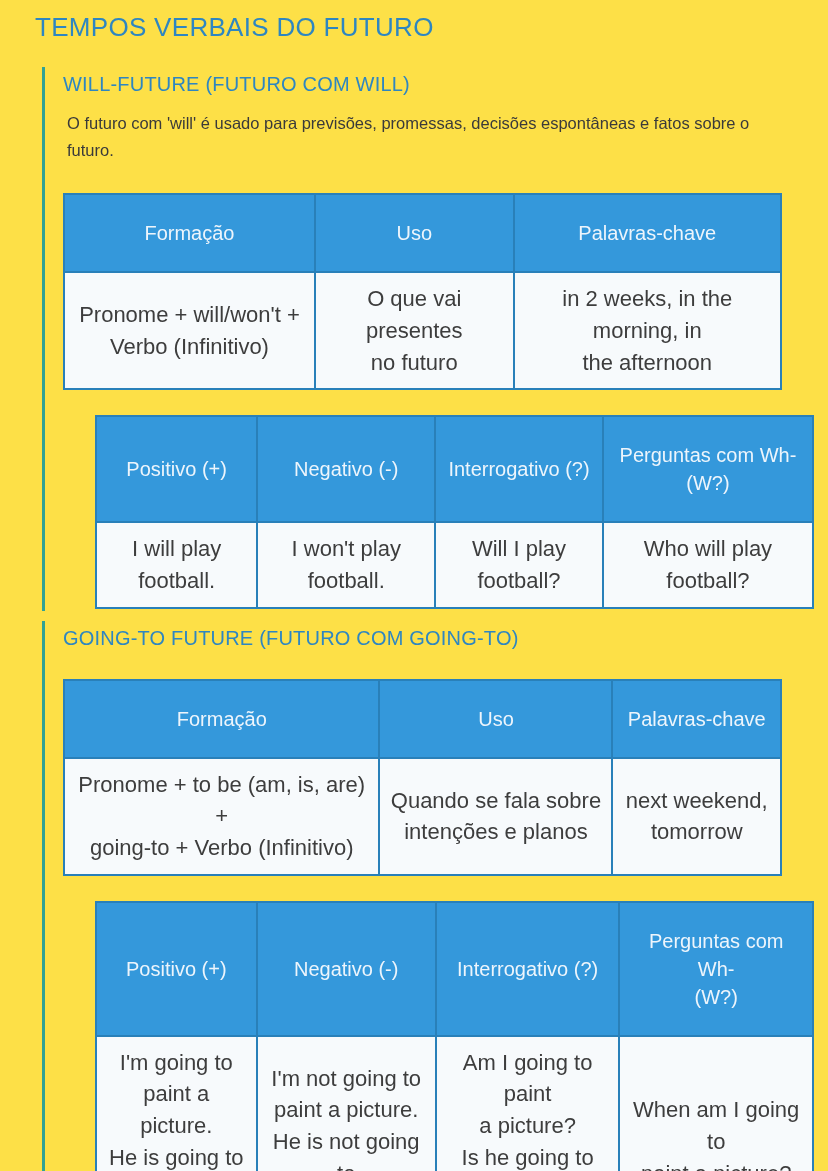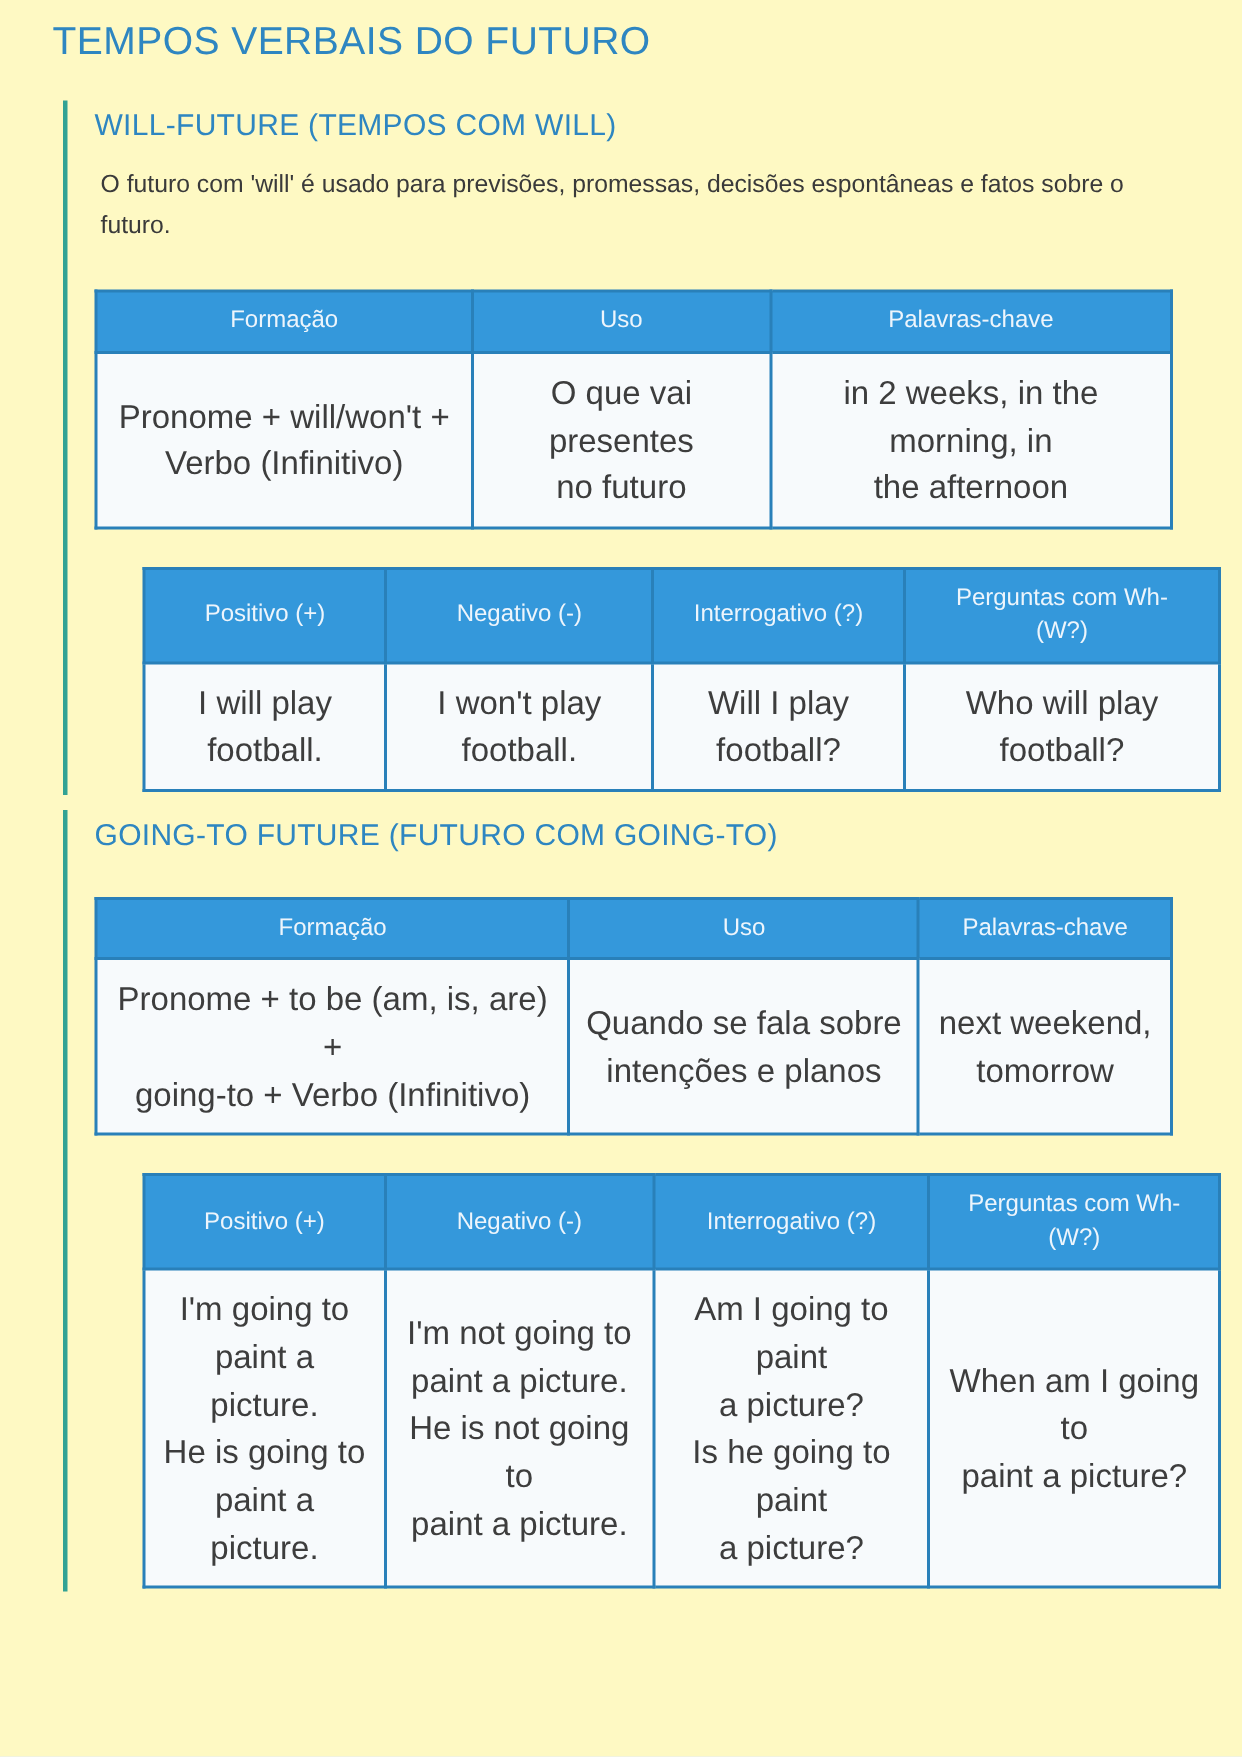--- a/index.html
+++ b/index.html
@@ -5,21 +5,21 @@
   html, body {
     margin: 0;
     padding: 0;
     background: #e8eef6;
     font-family: "Liberation Sans", sans-serif;
   }
   .page {
     position: relative;
     width: 828px;
     height: 1171px;
-    background: #fef9c3;
+    background: #fde047;
     box-sizing: border-box;
     padding: 12px 49px 0 35px;
     overflow: hidden;
   }
   .page-title {
     color: #2e86c1;
     font-size: 26px;
     font-weight: 500;
     letter-spacing: 0.3px;
     margin: 0 0 24px 0;
@@ -51,23 +51,23 @@
     margin-top: 29px;
   }
   table.second {
     margin-top: 25px;
     margin-left: 32px;
   }
   th {
     background: #3498db;
     color: #edf5fc;
     font-weight: normal;
-    font-size: 16px;
+    font-size: 20px;
     line-height: 1.4;
-    padding: 8px 8px;
+    padding: 24px 8px;
     border: 2px solid #2980b9;
     text-align: center;
     white-space: pre-line;
   }
   td {
     background: #f7fafc;
     color: #3d3d3d;
     font-size: 22px;
     line-height: 1.44;
     padding: 10px 8px;
@@ -93,21 +93,21 @@
   .t-goingto-ex col:nth-child(4){width:27%}
 </style>
 </head>
 <body>
 
 <div class="page">
 
   <h1 class="page-title">TEMPOS VERBAIS DO FUTURO</h1>
 
   <div class="section">
-    <h2 class="section-heading">WILL-FUTURE (TEMPOS COM WILL)</h2>
+    <h2 class="section-heading">WILL-FUTURE (FUTURO COM WILL)</h2>
     <p class="section-desc">O futuro com 'will' é usado para previsões, promessas, decisões espontâneas e fatos sobre o futuro.</p>
 
     <table class="t-will-form">
       <colgroup>
           <col>
           <col>
           <col>
         </colgroup>
       <thead>
         <tr>

